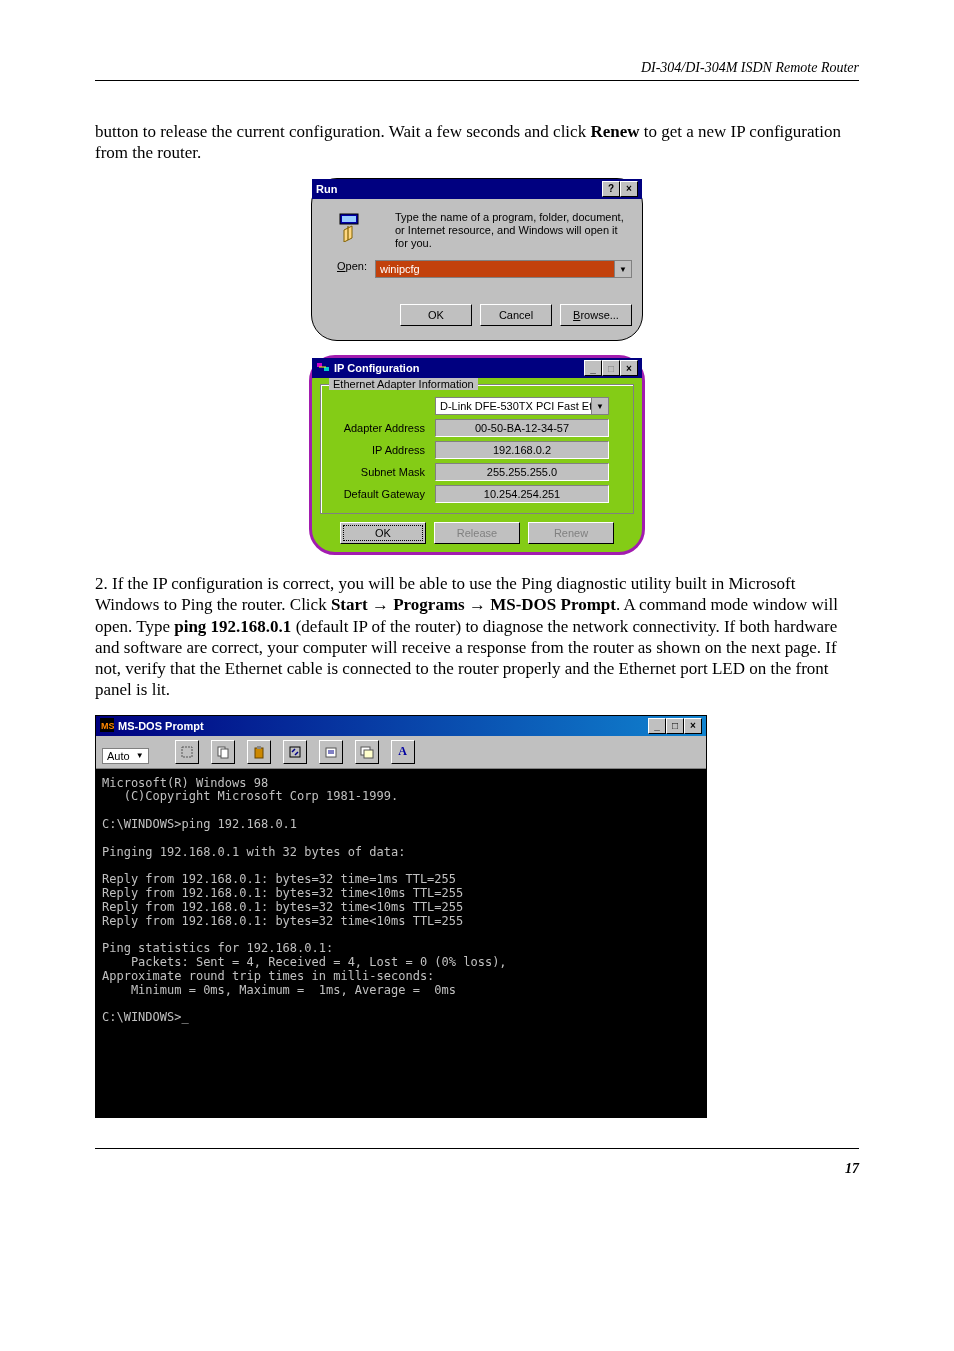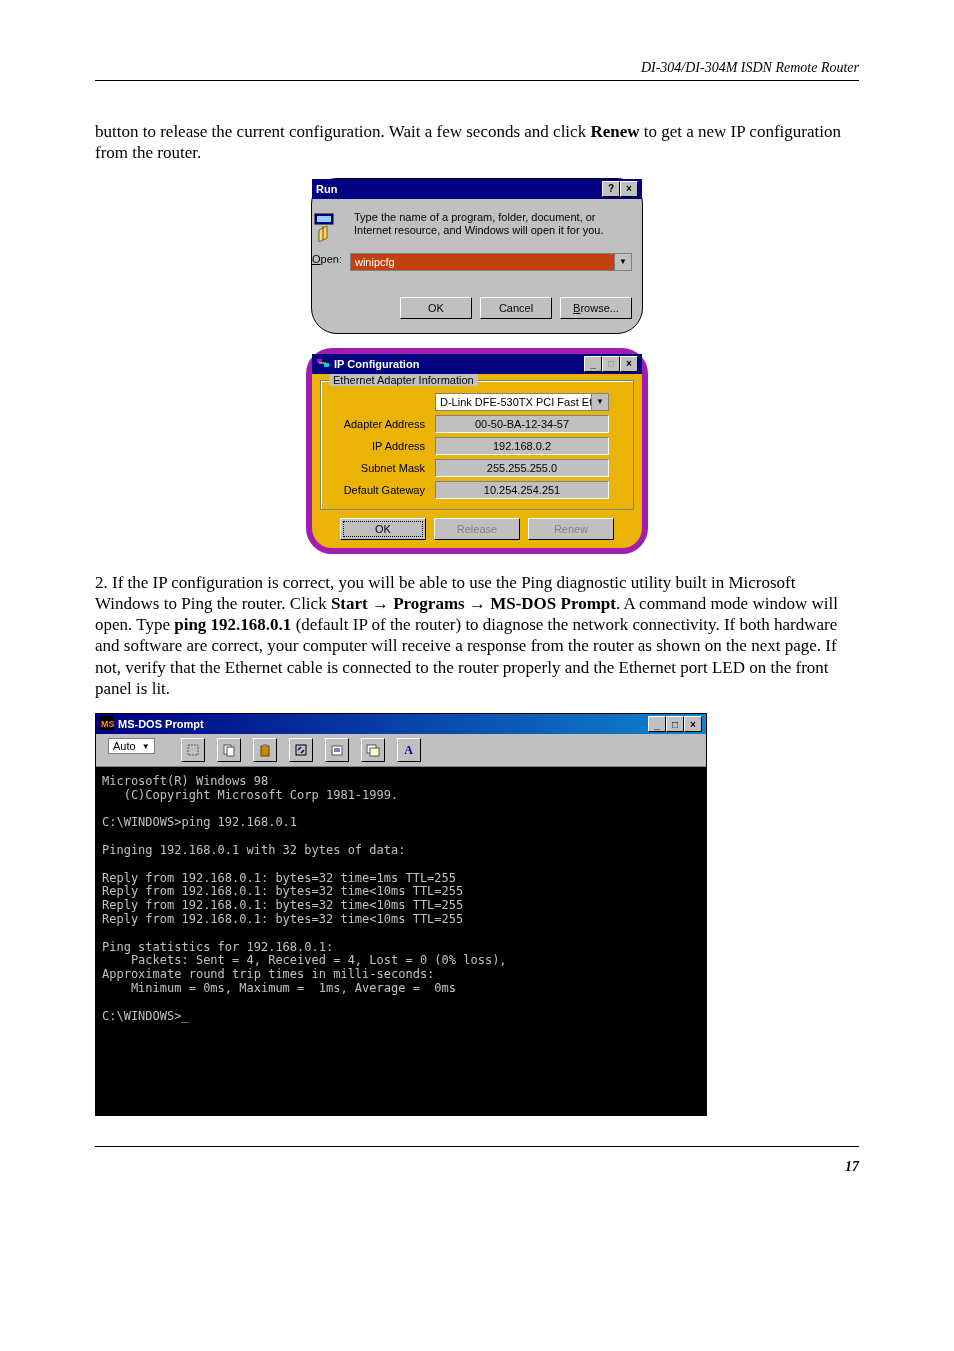--- a/index.html
+++ b/index.html
@@ -57,24 +57,24 @@
     background: #c0c0c0;
     border-top: 1px solid #fff;
     border-left: 1px solid #fff;
     border-right: 1px solid #000;
     border-bottom: 1px solid #000;
     font-size: 10px;
     display: inline-flex; align-items: center; justify-content: center;
     color:#000;
   }
   .run-body {
-    padding: 12px 10px 10px 0;
+    padding: 12px 10px 10px 25px;
     display: grid;
     grid-template-columns: 34px 1fr;
-    gap: 10px 8px;
+    gap: 10px 24px;
     align-items: start;
   }
   .run-icon {
     width: 32px; height: 32px;
     display: flex; align-items: center; justify-content: center;
   }
   .run-instr { line-height: 1.2; }
   .run-open-row {
     grid-column: 1 / span 2;
     display: flex; gap: 8px;
@@ -120,22 +120,22 @@
     font-family: Tahoma, Arial, sans-serif;
     font-size: 11px;
     padding: 0 8px;
   }
   .win-button.disabled { color: #808080; }
   .win-button.dotted { outline: 1px dotted #000; outline-offset: -4px; }
 
   
   .ipcfg {
     width: 330px;
-    border: 6px solid #a21caf;
-    background: #eab308;
+    border: 3px solid #a21caf;
+    background: #84cc16;
     font-family: Tahoma, Arial, sans-serif;
     font-size: 11px;
   }
   .group-box {
     margin: 6px 8px 8px 8px;
     border: 1px solid #808080;
     box-shadow: inset 1px 1px 0 #fff;
     padding: 8px 24px 10px 10px;
     position: relative;
   }
@@ -194,23 +194,23 @@
     padding: 2px 4px;
     display: flex;
     justify-content: space-between;
     align-items: center;
     height: 16px;
   }
   .dos-title-left { display: flex; align-items: center; gap: 4px; }
   .dos-toolbar {
     background: #c0c0c0;
     border-bottom: 1px solid #808080;
-    padding: 4px 12px;
-    display: flex;
-    align-items: flex-start;
+    padding: 4px 6px;
+    display: flex;
+    align-items: flex-end;
     gap: 12px;
   }
   .tb-combo {
     display: inline-flex;
     align-items: center;
     background: #fff;
     border: 1px solid #808080;
     padding: 1px 4px;
     font-size: 11px;
     gap: 6px;

